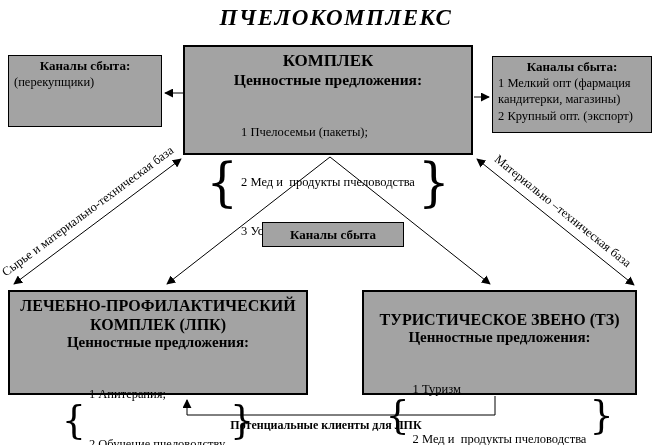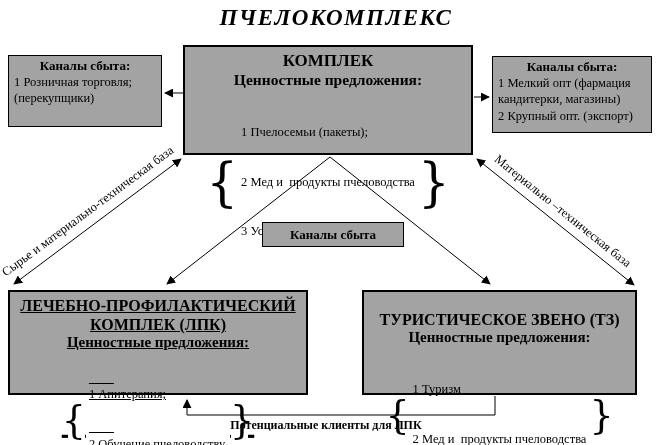--- a/index.html
+++ b/index.html
@@ -54,21 +54,20 @@
     <line x1="477" y1="159" x2="634" y2="285" marker-start="url(#arr)" marker-end="url(#arr)"></line>
     <line x1="330" y1="157" x2="167" y2="284" marker-end="url(#arr)"></line>
     <line x1="330" y1="157" x2="490" y2="284" marker-end="url(#arr)"></line>
     <polyline points="495,396 495,415 187,415 187,400" marker-end="url(#arr)"></polyline>
   </svg>
 
   <div class="page-title">ПЧЕЛОКОМПЛЕКС</div>
 
   <div class="box" style="left:8px;top:55px;width:154px;height:72px;padding:2px 5px;">
     <div class="bx-head small-head">Каналы сбыта:</div>
-    <div class="bx-lines">1 Розничная торговля;</div>
     <div class="bx-lines">(перекупщики)</div>
   </div>
 
   <div class="box thick" style="left:183px;top:45px;width:290px;height:110px;padding:1px 6px;">
     <div class="center-title">КОМПЛЕК</div>
     <div class="center-sub">Ценностные предложения:</div>
     <div class="brace-row">
       <span class="brace b3">{</span>
       <div class="brace-list">
         <div>1 Пчелосемьи (пакеты);</div>
@@ -86,21 +85,21 @@
     <div class="bx-lines">2 Крупный опт. (экспорт)</div>
   </div>
 
   <div class="diag" style="left:-22px;top:204px;width:220px;transform:rotate(-36.5deg);">Сырье и материально-техническая база</div>
   <div class="diag" style="left:460px;top:204px;width:205px;transform:rotate(38.8deg);">Материально –техническая база</div>
 
   <div class="box mid-box" style="left:262px;top:222px;width:142px;height:25px;">
     <span>Каналы сбыта</span>
   </div>
 
-  <div class="box thick" style="left:8px;top:290px;width:300px;height:105px;padding:0 6px;text-decoration:underline;">
+  <div class="box thick" style="left:8px;top:290px;width:300px;height:105px;padding:0 6px;">
     <div class="big-head">
       <div>ЛЕЧЕБНО-ПРОФИЛАКТИЧЕСКИЙ</div>
       <div>КОМПЛЕК (ЛПК)</div>
     </div>
     <div class="big-sub">Ценностные предложения:</div>
     <div class="brace-row">
       <span class="brace b2">{</span>
       <div class="brace-list">
         <div>1 Апитерапия;</div>
         <div>2 Обучение пчеловодству.</div>

